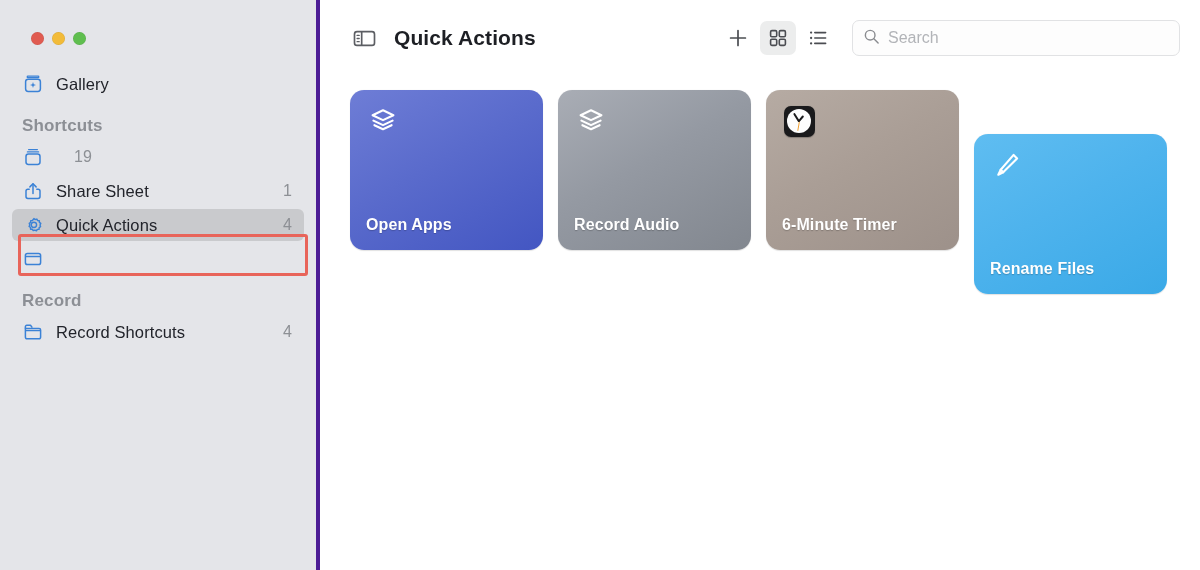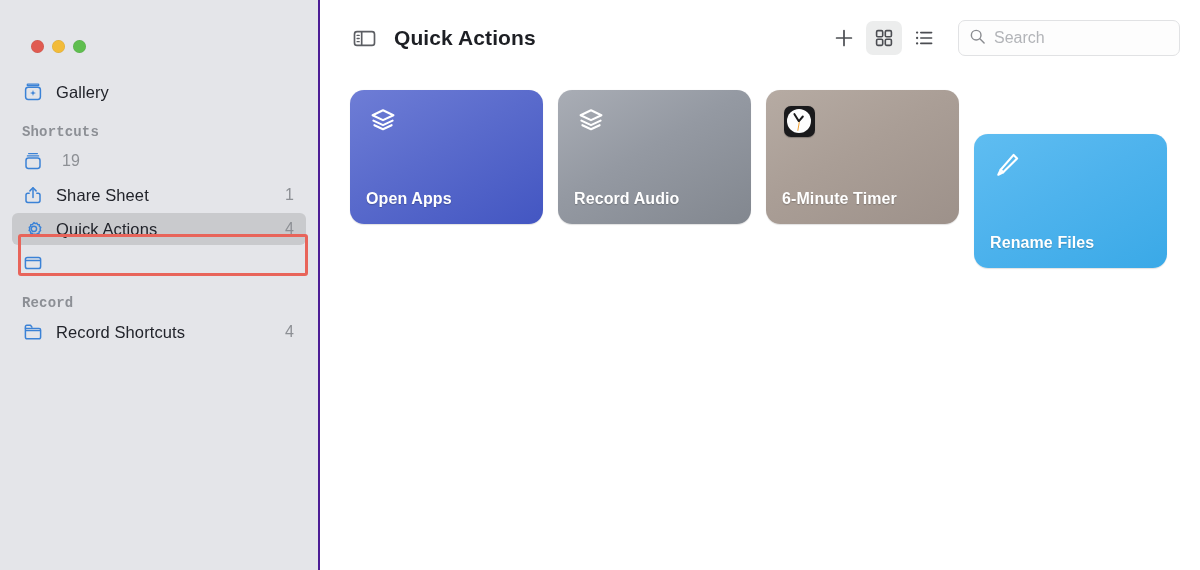--- a/index.html
+++ b/index.html
@@ -21,23 +21,23 @@
     background: #ffffff;
     overflow: hidden;
   }
 
   
   #sidebar {
     position: relative;
     width: 320px;
     height: 570px;
     background: #e4e5e9;
-    border-right: 2px solid #4c1d95;
+    border-right: 4px solid #4c1d95;
     flex: 0 0 320px;
-    padding-top: 12px;
+    padding-top: 4px;
   }
 
   #traffic-lights {
     display: flex;
     align-items: center;
     gap: 8px;
     padding: 30px 0 0 31px;
     height: 38px;
   }
   .tl {
@@ -80,29 +80,29 @@
     color: #22242b;
     letter-spacing: 0.1px;
     white-space: nowrap;
     flex: 1 1 auto;
   }
   .side-count {
     font-size: 16px;
     color: #8d9095;
     flex: 0 0 auto;
     padding-left: 6px;
+    margin-left: 12px;
   }
 
   .side-head {
-    font-size: 14px;
+    font-size: 17px;
     font-weight: bold;
     color: #8c8f95;
     padding: 14px 0 5px 10px;
     letter-spacing: 0.15px;
-    font-family: Liberation Mono, monospace;
   }
 
   
   #annotation-box {
     position: absolute;
     left: 18px;
     top: 234px;
     width: 290px;
     height: 42px;
     border: 3px solid #e8645a;
@@ -148,21 +148,21 @@
   .tb-btn {
     width: 36px; height: 34px;
     display: flex; align-items: center; justify-content: center;
     border-radius: 7px;
     cursor: default;
     margin-right: 4px;
   }
   .tb-btn.active { background: #eceded; }
 
   #search-field {
-    width: 222px;
+    width: 328px;
     height: 36px;
     border: 1px solid #e1e2e4;
     border-radius: 7px;
     background: #fdfdfd;
     display: flex;
     align-items: center;
     padding: 0 10px;
     margin-left: 12px;
   }
   #search-input {
@@ -181,21 +181,21 @@
   #grid {
     display: flex;
     gap: 15px;
     padding: 14px 30px 0 30px;
     align-items: flex-start;
   }
 
   .card {
     position: relative;
     width: 193px;
-    height: 134px;
+    height: 160px;
     border-radius: 14px;
     overflow: hidden;
     cursor: default;
     box-shadow: 0 0.5px 1px rgba(0,0,0,0.12);
   }
   .card-ico {
     position: absolute;
     left: 16px;
     top: 14px;
     width: 34px;

